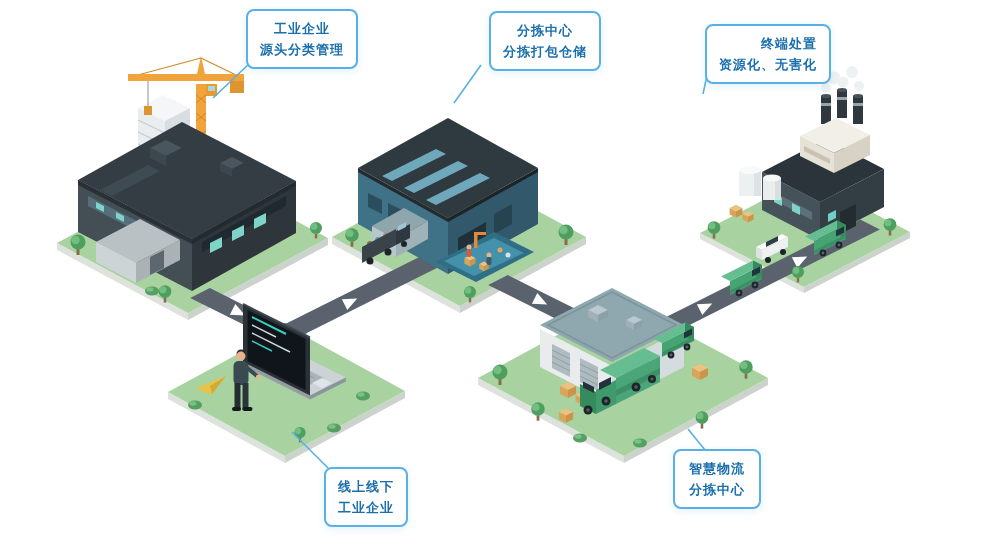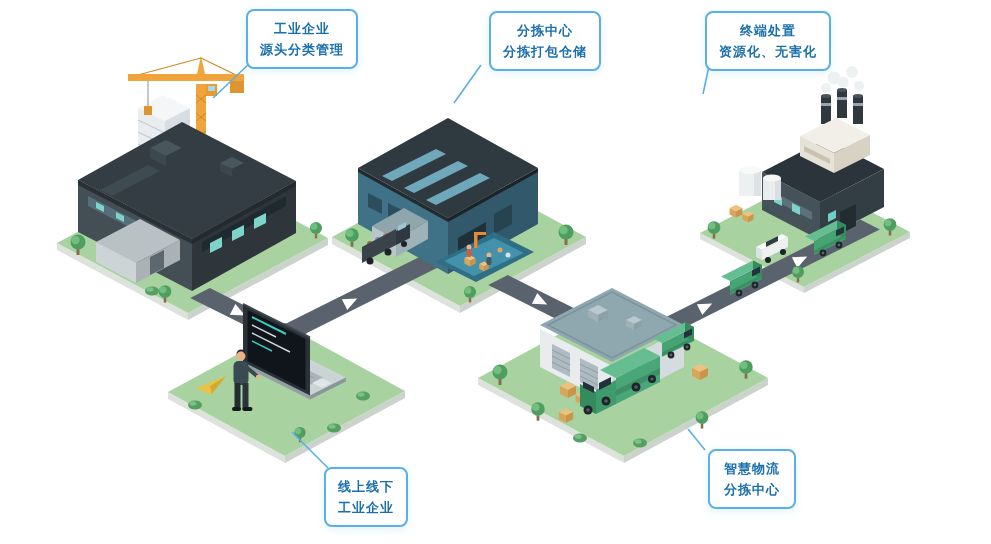--- a/index.html
+++ b/index.html
@@ -9,23 +9,23 @@
   .stage svg{position:absolute;left:0;top:0;display:block;}
   .callout{
     position:absolute;background:#fff;border:2px solid #58b0e4;border-radius:8px;
     padding:7px 12px;text-align:center;color:#1a6fad;font-size:13px;font-weight:700;
     line-height:21px;letter-spacing:1px;white-space:nowrap;
     box-shadow:0 2px 8px rgba(88,176,228,.18);
   }
   .callout span{display:block;}
   #callout-industrial{left:246px;top:9px;min-width:96px;}
   #callout-sorting{left:489px;top:11px;min-width:96px;}
-  #callout-terminal{left:705px;top:11px;min-width:104px;}
+  #callout-terminal{left:705px;top:24px;min-width:104px;text-align:right;}
   #callout-online{left:324px;top:467px;min-width:84px;}
-  #callout-logistics{left:708px;top:449px;min-width:88px;}
+  #callout-logistics{left:673px;top:449px;min-width:88px;}
 </style>
 </head>
 <body>
 
 <div class="stage">
 
 <svg width="991" height="544" viewBox="0 0 991 544">
   <defs>
     <g id="tree">
       <rect x="-1.5" y="-3" width="3" height="6" fill="#8a6b4a"></rect>

